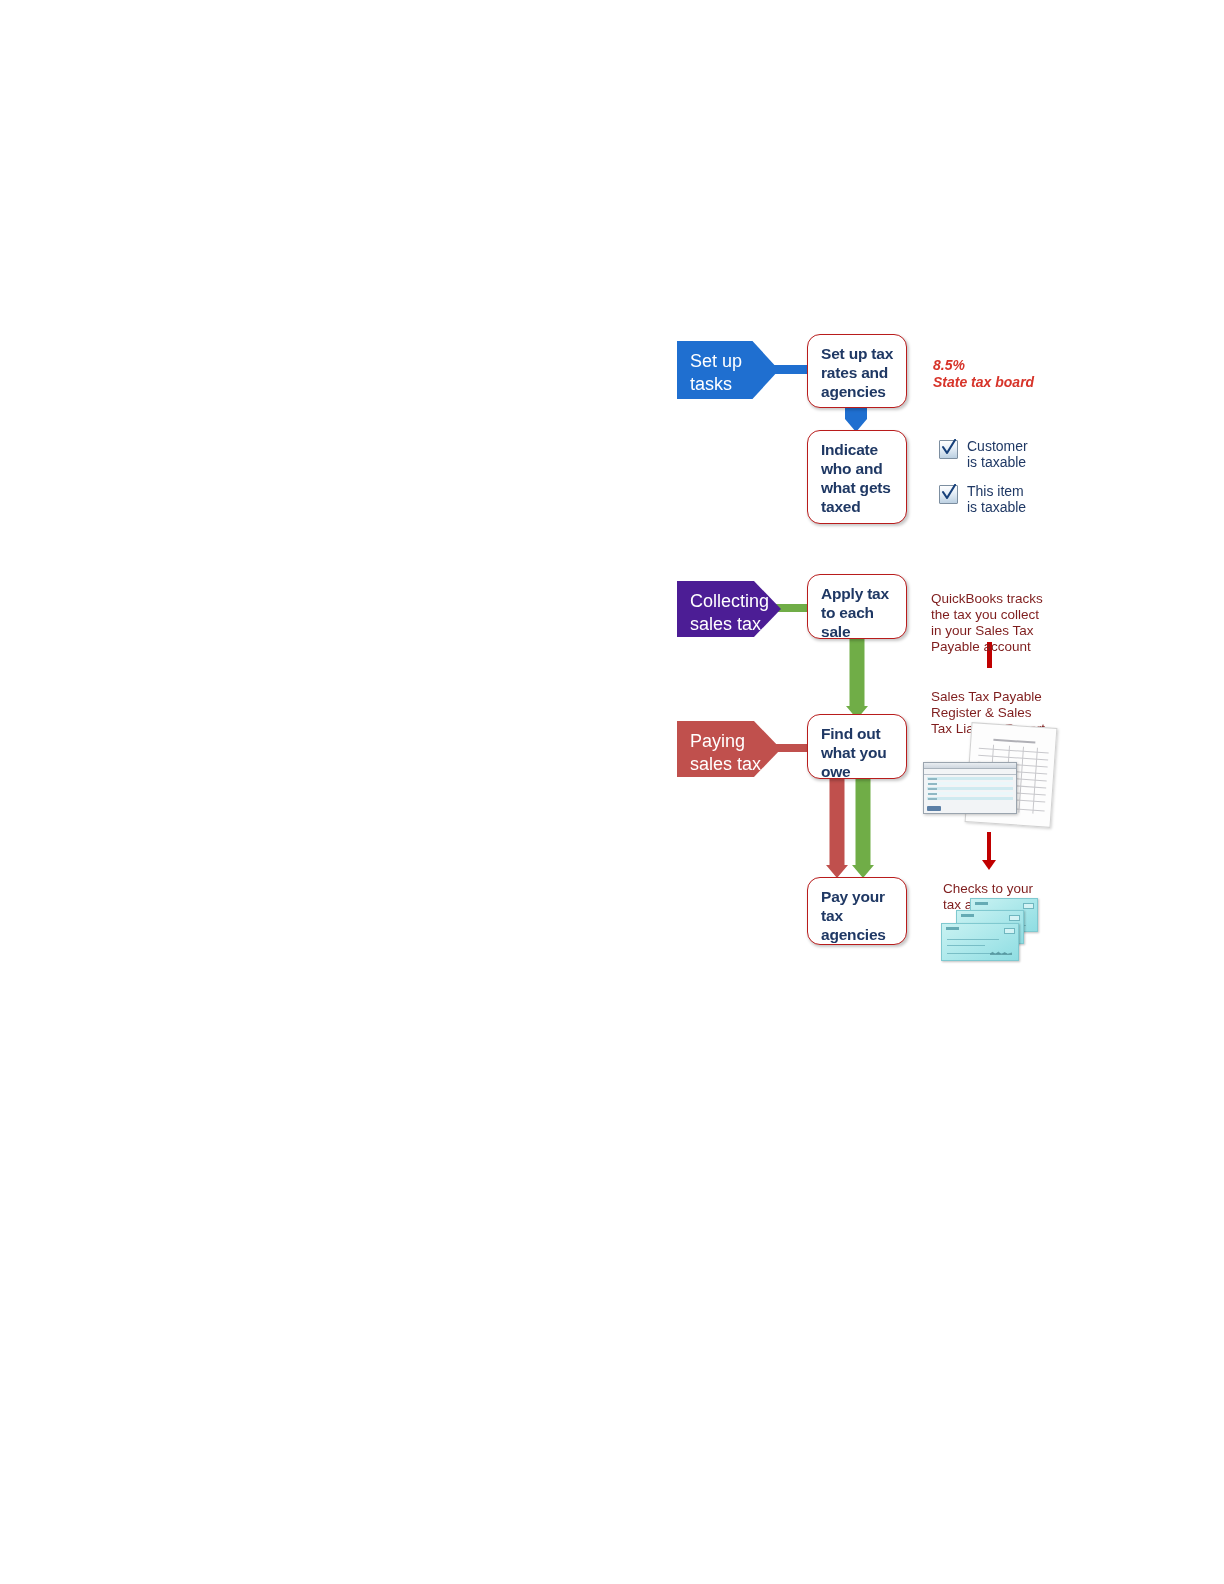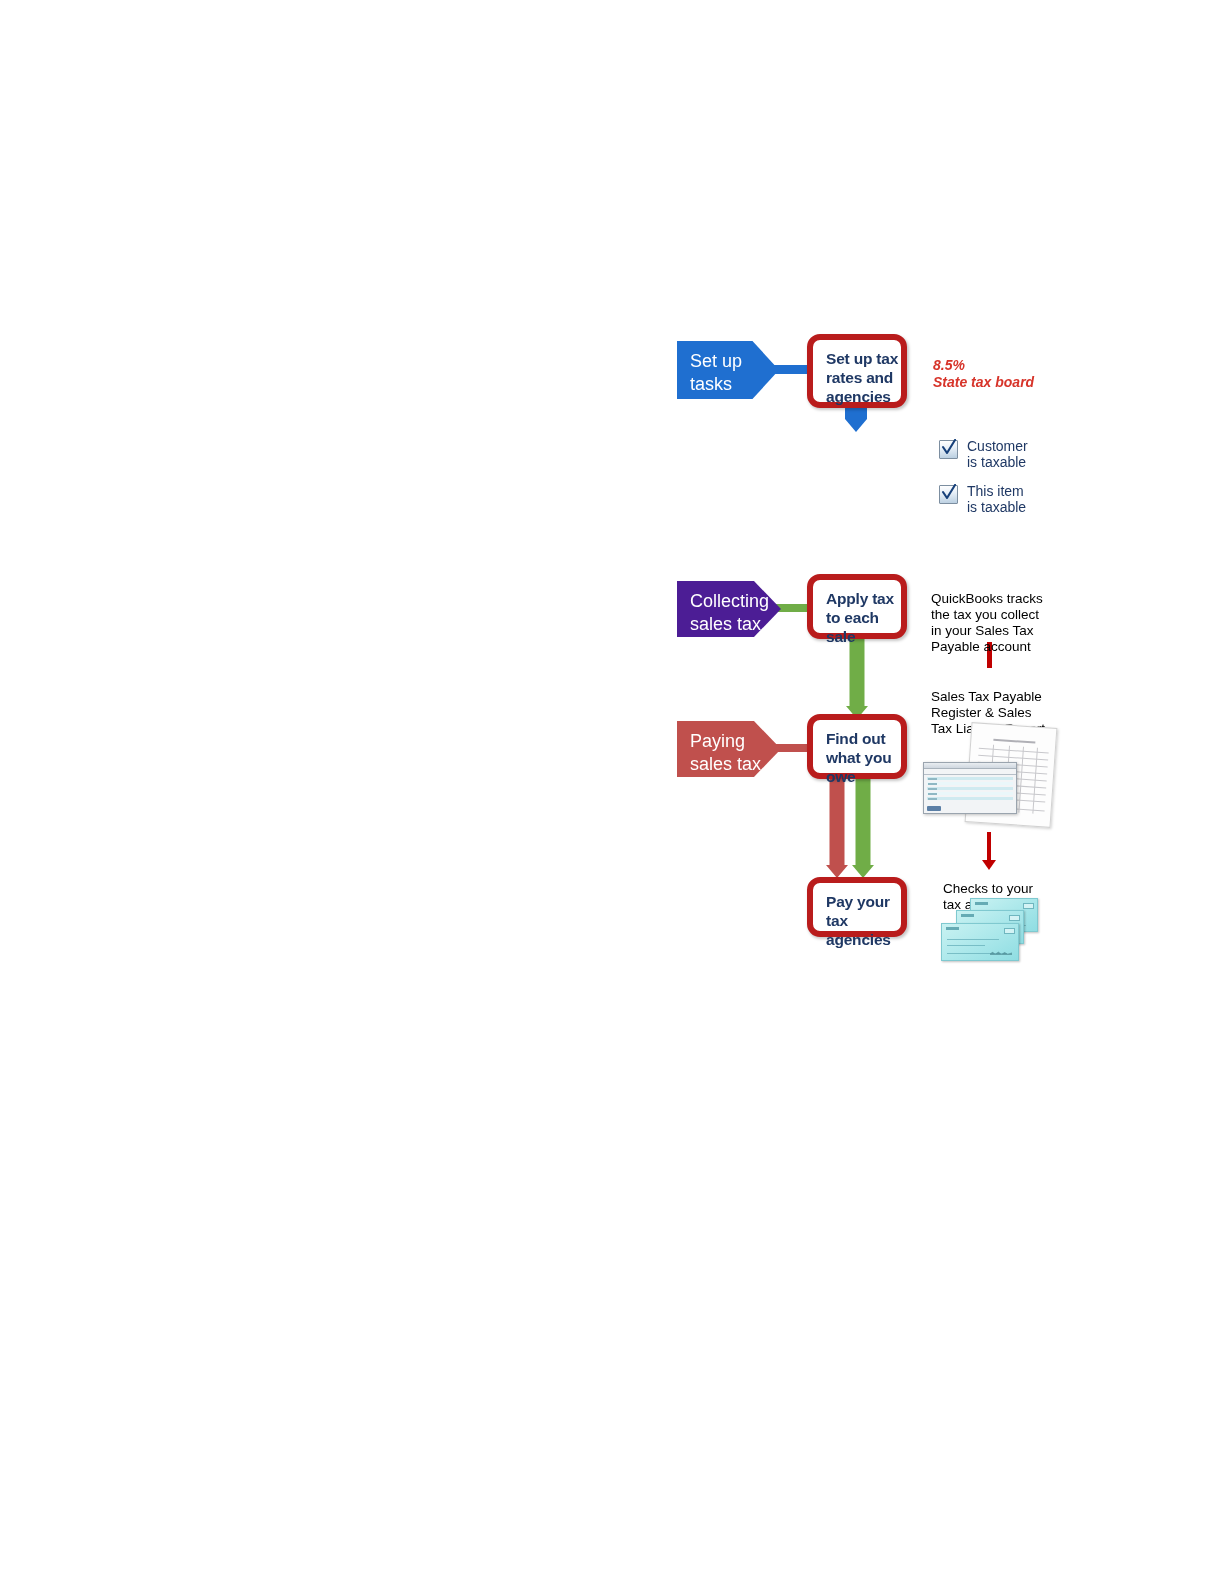--- a/index.html
+++ b/index.html
@@ -15,21 +15,21 @@
     position:absolute;
     left:0;top:0;
     width:1224px;height:1584px;
   }
 
   
   .pbox{
     position:absolute;
     box-sizing:border-box;
     background:#ffffff;
-    border:6px solid #b91c1c;
+    border:1px solid #b91c1c;
     border-radius:13px;
     box-shadow:1.5px 2px 3px rgba(0,0,0,.22);
     color:#1f3864;
     font-weight:bold;
     font-size:15.5px;
     line-height:1.23;
     letter-spacing:-.2px;
     padding:9px 0 0 13px;
     z-index:6;
   }
@@ -76,21 +76,21 @@
     width:0;height:0;
     border-left:7px solid transparent;
     border-right:7px solid transparent;
     border-top:10px solid #c00000;
   }
   .redbar{position:absolute;background:#c00000;z-index:5;}
 
   
   .note{
     position:absolute;
-    color:#000000;
+    color:#7f1d1d;
     font-size:13.5px;
     line-height:1.18;
     z-index:6;
     white-space:pre-line;
   }
   .note-red{
     position:absolute;
     color:#d7342a;
     font-weight:bold;
     font-style:italic;
@@ -202,34 +202,40 @@
     <div class="shaft" style="background:#c0504d;"></div>
     <div class="head" style="border-top:13px solid #c0504d;"></div>
   </div>
 
   <div class="pbox" style="left:807px;top:334px;width:100px;height:74px;">
     <span>Set up tax
 rates and
 agencies</span>
   </div>
 
+  <div class="pbox" style="left:807px;top:430px;width:100px;height:94px;">
+    <span>Indicate
+who and
+what gets
+taxed</span>
+  </div>
 
   <div class="pbox" style="left:807px;top:574px;width:100px;height:65px;">
     <span>Apply tax
 to each
 sale</span>
   </div>
 
   <div class="pbox" style="left:807px;top:714px;width:100px;height:65px;">
     <span>Find out
 what you
 owe</span>
   </div>
 
-  <div class="pbox" style="left:807px;top:877px;width:100px;height:60px;">
+  <div class="pbox" style="left:807px;top:877px;width:100px;height:68px;">
     <span>Pay your
 tax
 agencies</span>
   </div>
 
   <div class="note-red" style="left:933px;top:341px;width:130px;">
     <span>8.5%
 State tax board</span>
   </div>
 

